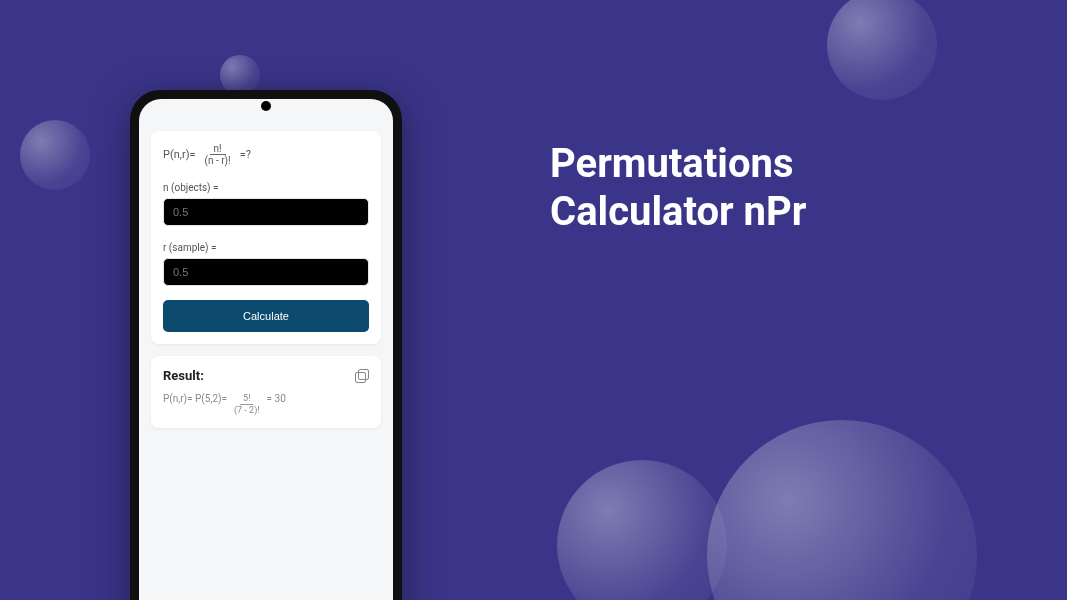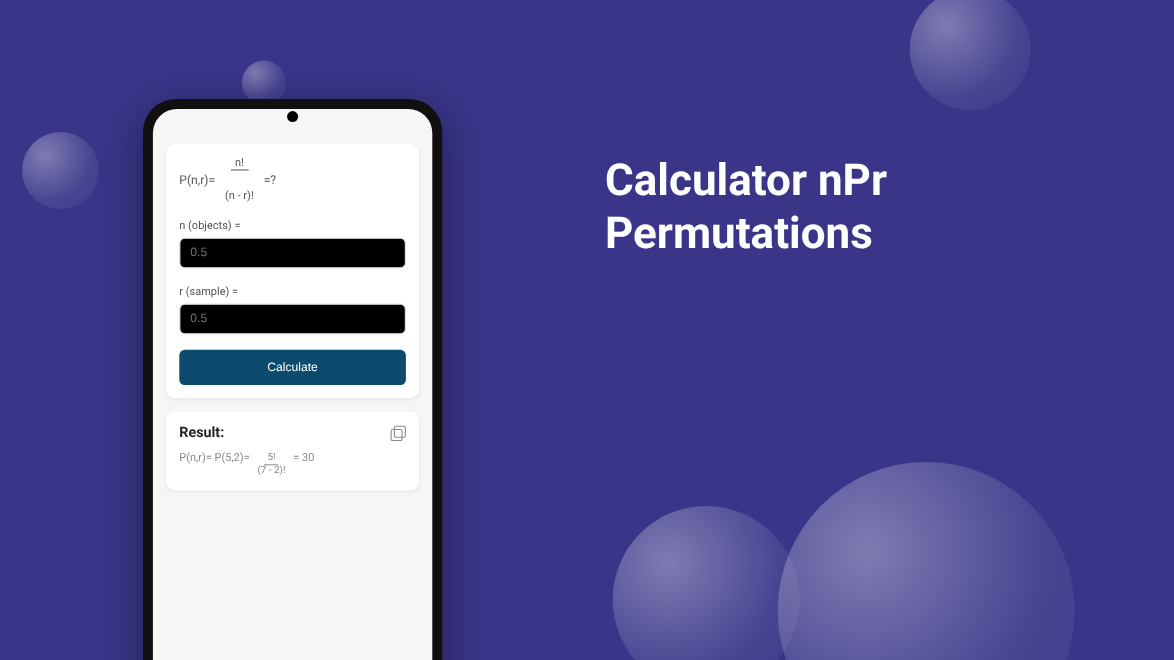--- a/index.html
+++ b/index.html
@@ -80,21 +80,21 @@
     .formula .frac {
       display: inline-flex;
       flex-direction: column;
       align-items: center;
       font-size: 10px;
       line-height: 1.1;
       vertical-align: middle;
       margin: 0 2px;
     }
     .formula .frac .num { border-bottom: 1px solid #666; padding: 0 4px; }
-    .formula .frac .den { padding: 0 4px; margin-top: 18px; }
+    .formula .frac .den { padding: 0 4px; }
     
     .input-label {
       font-size: 10px;
       color: #555;
       margin-bottom: 5px;
       margin-top: 16px;
     }
     .input-field {
       width: 100%;
       border: 1px solid #e4e4ea;
@@ -221,15 +221,15 @@
           </span>
           <span>= 30</span>
         </div>
       </div>
 
     </div>
   </div>
 </div>
 
 <div class="headline">
+  <div>Permutations</div>
   <div>Calculator nPr</div>
-  <div>Permutations</div>
 </div>
 
 </body></html>

